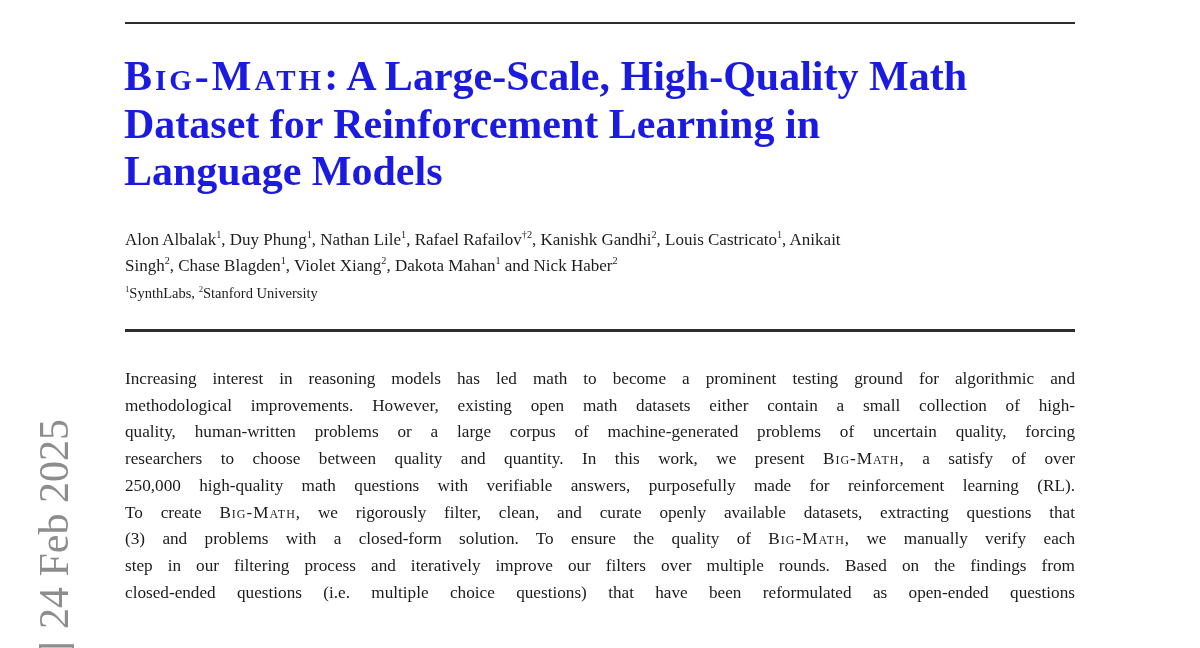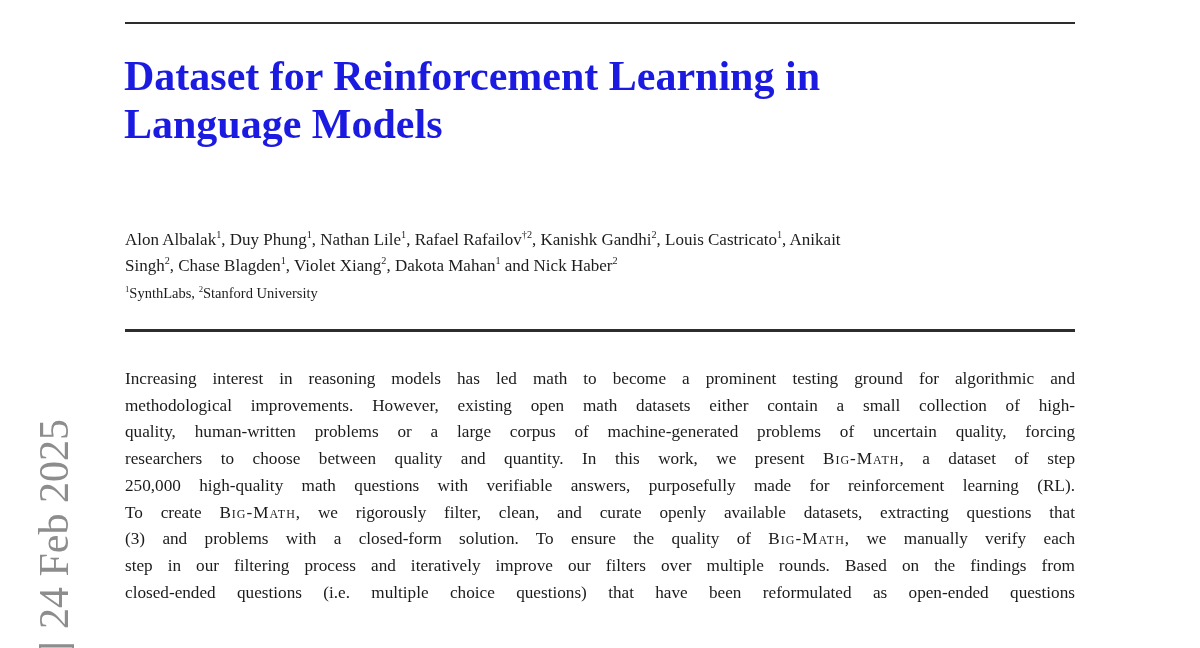--- a/index.html
+++ b/index.html
@@ -92,40 +92,41 @@
 
 <div class="page">
 
   <div class="arxiv-stamp">
     <span class="bracket">]</span><span>24 Feb 2025</span>
   </div>
 
   <div class="rule rule-top"></div>
 
   <h1 class="title">
+      <div class="title-line"><span class="sc">Big-Math</span><span>: A Large-Scale, High-Quality Math</span></div>
       <div class="title-line"><span>Dataset for Reinforcement Learning in</span></div>
       <div class="title-line"><span>Language Models</span></div>
     </h1>
 
   <div class="authors">
       <div class="author-line"><span>Alon Albalak</span><sup>1</sup><span>, Duy Phung</span><sup>1</sup><span>, Nathan Lile</span><sup>1</sup><span>, Rafael Rafailov</span><sup>†2</sup><span>, Kanishk Gandhi</span><sup>2</sup><span>, Louis Castricato</span><sup>1</sup><span>, Anikait</span></div>
       <div class="author-line"><span>Singh</span><sup>2</sup><span>, Chase Blagden</span><sup>1</sup><span>, Violet Xiang</span><sup>2</sup><span>, Dakota Mahan</span><sup>1</sup><span> and Nick Haber</span><sup>2</sup></div>
     </div>
 
   <div class="affiliations">
       <div class="affil-line"><sup>1</sup><span>SynthLabs, </span><sup>2</sup><span>Stanford University</span></div>
     </div>
 
   <div class="rule rule-mid"></div>
 
   <div class="abstract">
       <div class="abs-line"><span>Increasing interest in reasoning models has led math to become a prominent testing ground for algorithmic and</span></div>
       <div class="abs-line"><span>methodological improvements. However, existing open math datasets either contain a small collection of high-</span></div>
       <div class="abs-line"><span>quality, human-written problems or a large corpus of machine-generated problems of uncertain quality, forcing</span></div>
-      <div class="abs-line"><span>researchers to choose between quality and quantity. In this work, we present </span><span class="sc">Big-Math</span><span>, a dataset of step</span></div>
+      <div class="abs-line"><span>researchers to choose between quality and quantity. In this work, we present </span><span class="sc">Big-Math</span><span>, a satisfy of over</span></div>
       <div class="abs-line"><span>250,000 high-quality math questions with verifiable answers, purposefully made for reinforcement learning (RL).</span></div>
       <div class="abs-line"><span>To create </span><span class="sc">Big-Math</span><span>, we rigorously filter, clean, and curate openly available datasets, extracting questions that</span></div>
       <div class="abs-line"><span>(3) and problems with a closed-form solution. To ensure the quality of </span><span class="sc">Big-Math</span><span>, we manually verify each</span></div>
       <div class="abs-line"><span>step in our filtering process and iteratively improve our filters over multiple rounds. Based on the findings from</span></div>
       <div class="abs-line"><span>closed-ended questions (i.e. multiple choice questions) that have been reformulated as open-ended questions</span></div>
     </div>
 
 </div>
 
 </body></html>

